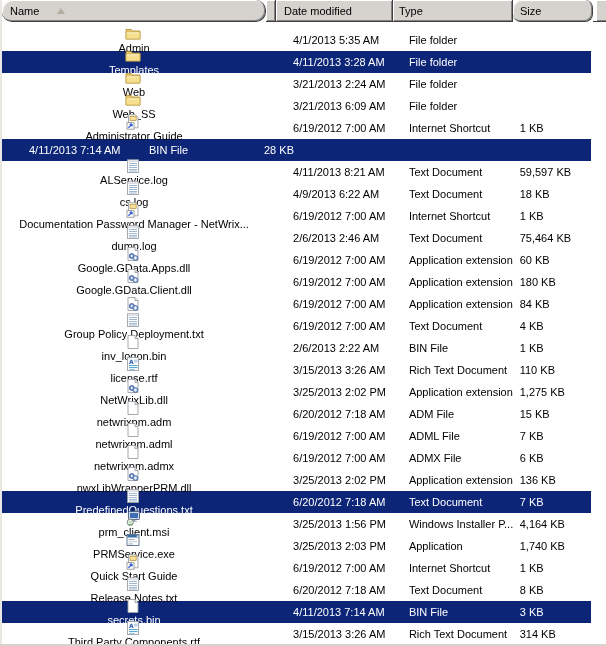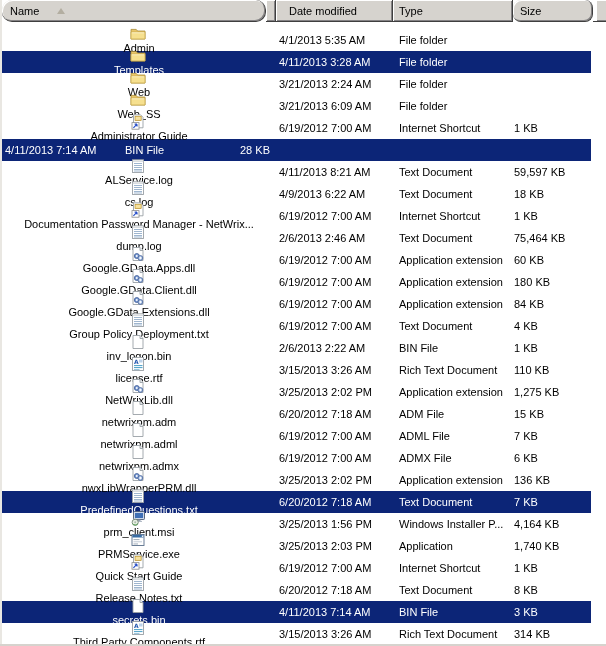--- a/index.html
+++ b/index.html
@@ -15,40 +15,40 @@
   .header{position:absolute;left:2px;top:0;height:22px;display:flex;}
   .hbtn{
     box-sizing:border-box;height:22px;background:var(--header-face);
     border-right:1px solid var(--header-dark);
     border-bottom:1px solid var(--header-dark);
     box-shadow:inset 1px 1px 0 var(--header-highlight), inset -1px -1px 0 var(--header-shadow);
     display:flex;align-items:center;padding:0 0 0 8px;color:#000;white-space:nowrap;overflow:hidden;
   }
   .h-name{width:264px;border-radius:10px;}
   .h-spacer{width:10px;padding:0;}
-  .h-date{width:117px;padding-left:13px;}
+  .h-date{width:117px;padding-left:8px;}
   .h-type{width:120px;padding-left:6px;}
   .h-size{width:80px;padding-left:7px;border-radius:8px;}
   .h-gap{width:3px;height:22px;background:#ffffff;border-bottom:1px solid var(--header-dark);box-sizing:border-box;}
   .h-trailing{width:12px;padding:0;border-right:none;}
   .sort-arrow{
     width:0;height:0;margin-left:18px;margin-top:1px;
     border-left:4px solid transparent;border-right:4px solid transparent;
     border-bottom:6px solid #b3aea1;
   }
 
   
   .rows{position:absolute;left:2px;top:29px;width:600px;}
   .row{display:flex;align-items:center;height:22px;width:589px;color:var(--row-text);cursor:default;}
   .row.selected{background:var(--selection-bg);color:var(--selection-text);}
   .cell{box-sizing:border-box;white-space:nowrap;overflow:hidden;}
   .c-name{width:274px;display:flex;align-items:center;padding-left:0;flex-direction:column;}
   .c-name .icon{width:16px;height:16px;flex:0 0 16px;margin-right:3px;display:inline-block;}
   .c-name .icon svg{display:block;}
-  .c-date{width:118px;padding-left:3px;}
+  .c-date{width:118px;padding-left:3px;margin-left:24px;}
   .c-type{width:120px;padding-left:5px;}
   .c-size{width:74px;text-align:left;}
 </style>
 </head>
 <body>
 
 <div class="explorer">
   <div class="header">
     <div class="hbtn h-name">
       <span>Name</span>
@@ -260,21 +260,20 @@
           <span class="icon">
             <svg width="16" height="16" viewBox="0 0 16 16">
               <path d="M3 1.5h7L13 4.5v10H3z" fill="#fff" stroke="#9aa0a6" stroke-width="0.9"></path>
               <path d="M10 1.5v3h3" fill="#eceff1" stroke="#9aa0a6" stroke-width="0.9"></path>
               <circle cx="6.8" cy="10" r="2.5" fill="#7b9bd2" stroke="#3c5a96" stroke-width="0.8"></circle>
               <circle cx="10.4" cy="12" r="2.4" fill="#b7cbea" stroke="#3c5a96" stroke-width="0.8"></circle>
               <circle cx="6.8" cy="10" r="0.9" fill="#fff"></circle>
               <circle cx="10.4" cy="12" r="0.9" fill="#fff"></circle>
             </svg>
           </span>
-          <span>Google.GData.Extensions.dll</span>
         </div>
         <div class="cell c-date">6/19/2012 7:00 AM</div>
         <div class="cell c-type">Application extension</div>
         <div class="cell c-size">84 KB</div>
       </div>
       <div class="row">
         <div class="cell c-name">
           <span class="icon">
             <svg width="16" height="16" viewBox="0 0 16 16">
               <rect x="2.5" y="1.8" width="11" height="12.7" fill="#fff" stroke="#9aa0a6" stroke-width="0.9"></rect>

